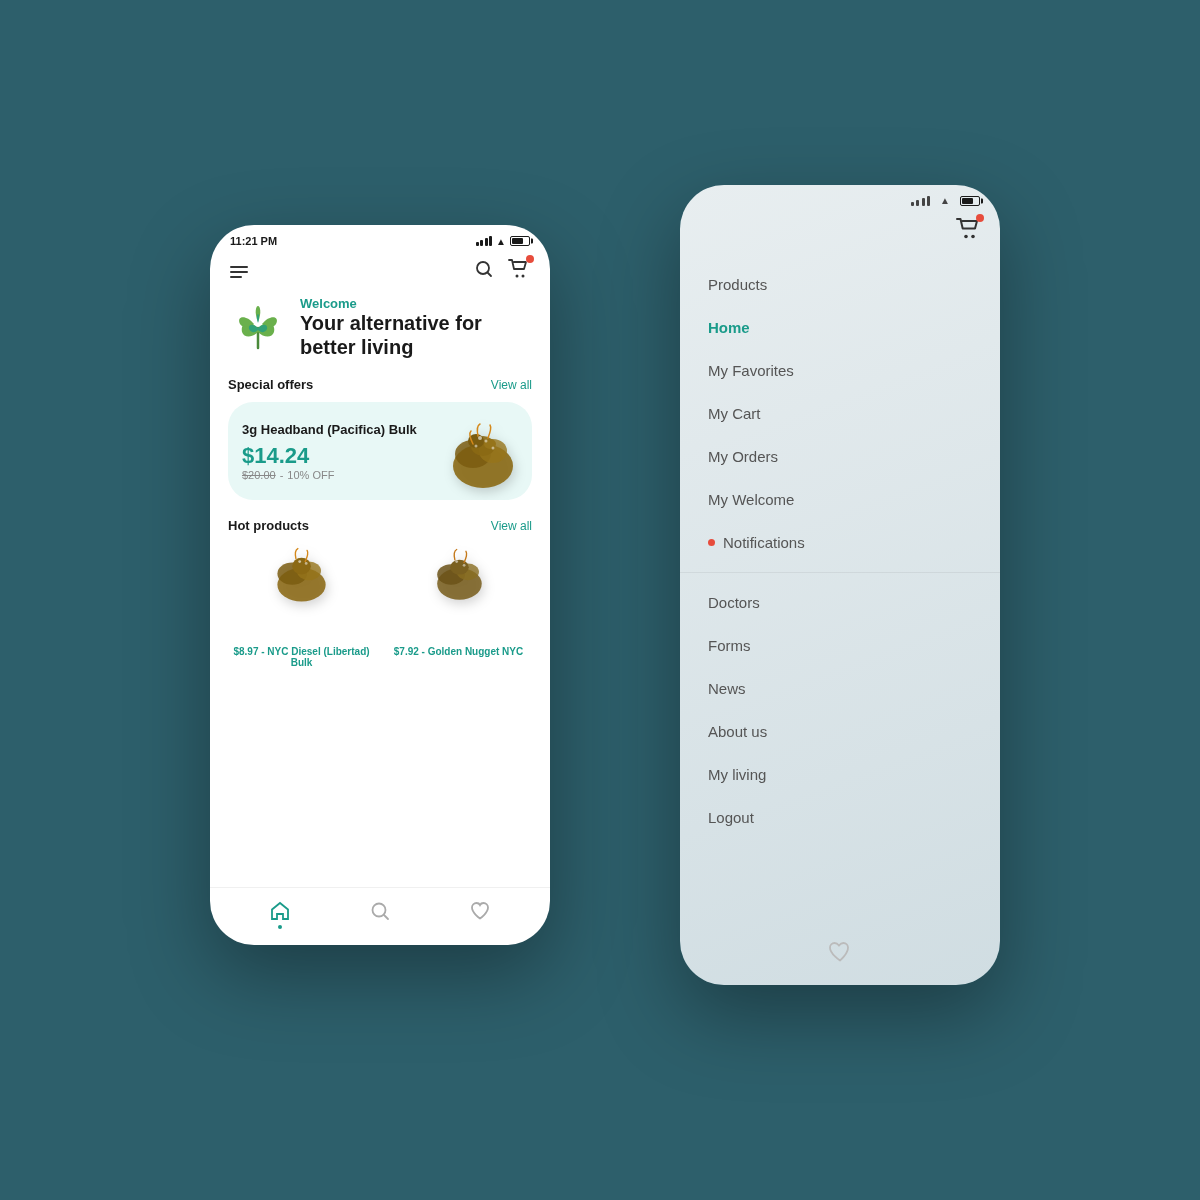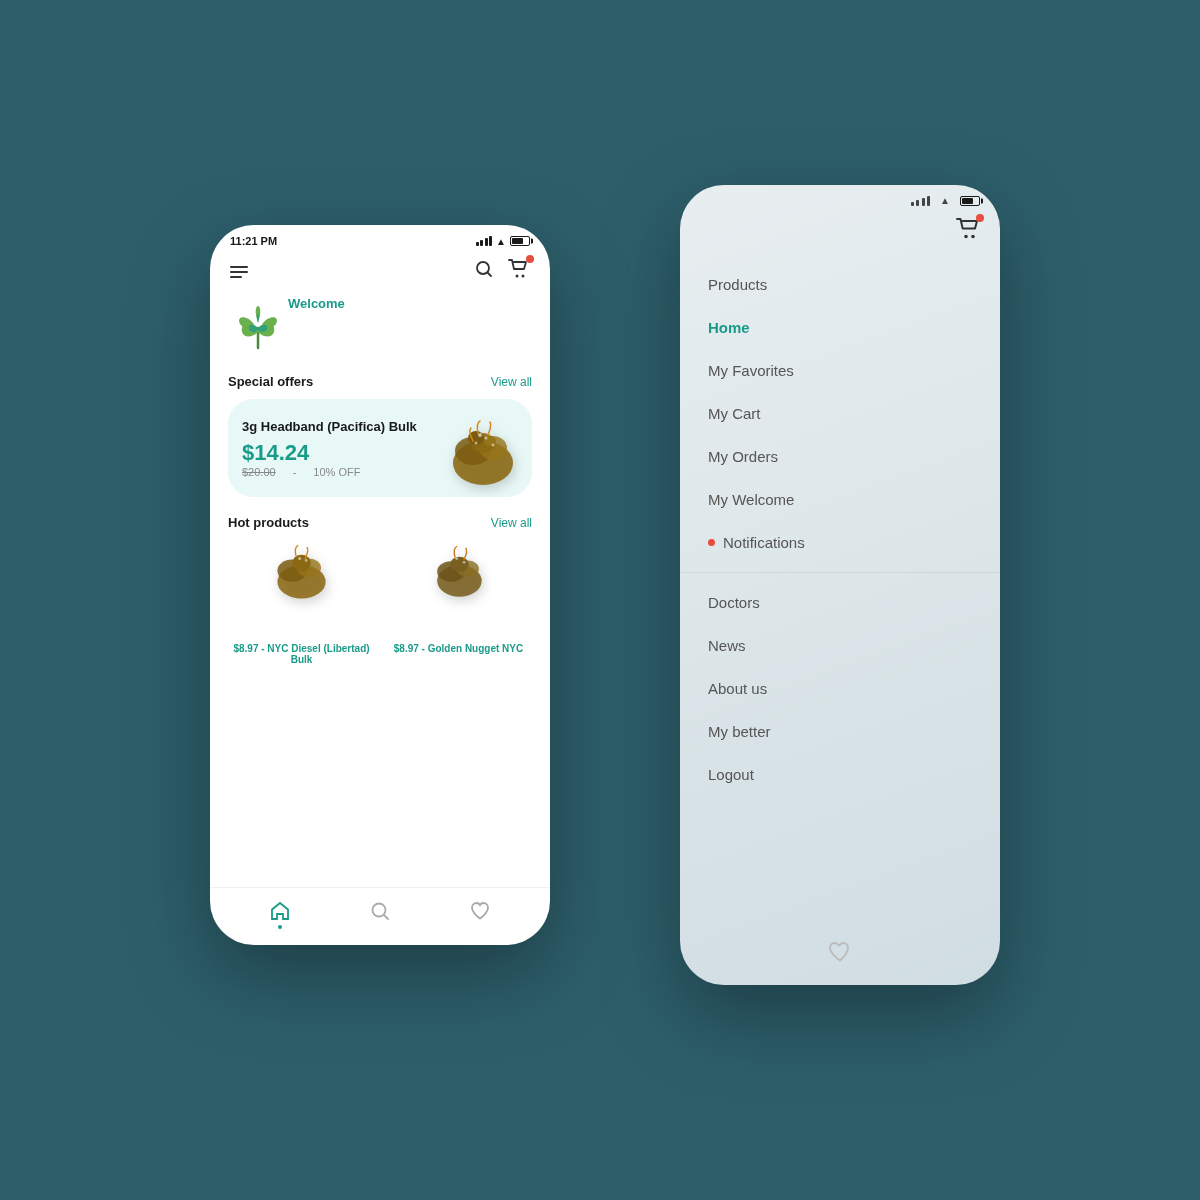--- a/index.html
+++ b/index.html
@@ -162,20 +162,21 @@
     .phone-content {
       flex: 1;
       overflow: hidden;
       padding: 0 18px;
     }
 
     
     .welcome-section {
       display: flex;
       align-items: flex-start;
+      gap: 12px;
       margin-bottom: 18px;
       padding-top: 4px;
     }
     .leaf-logo {
       width: 60px;
       height: 60px;
       flex-shrink: 0;
     }
     .welcome-text .welcome-label {
       color: #1a9b8a;
@@ -438,33 +439,34 @@
 
               <path d="M0,-6 C-4,-16 -2,-22 0,-22 C2,-22 4,-16 0,-6Z" fill="#6ab04c"></path>
 
               <path d="M0,0 C-5,-5 -10,-4 -9,1 C-7,5 -3,5 0,2 C3,5 7,5 9,1 C10,-4 5,-5 0,0Z" fill="#1a9b8a" opacity="0.7"></path>
               <path d="M0,-5 C-2,-10 -1,-14 0,-14 C1,-14 2,-10 0,-5Z" fill="#1a9b8a" opacity="0.7"></path>
             </g>
           </svg>
         </div>
         <div class="welcome-text">
           <div class="welcome-label">Welcome</div>
+          <div class="welcome-tagline">Your alternative for better living</div>
         </div>
       </div>
 
       <div class="section-header">
         <span class="section-title">Special offers</span>
         <span class="view-all">View all</span>
       </div>
 
       <div class="offer-card">
         <div class="offer-info">
           <h3>3g Headband (Pacifica) Bulk</h3>
           <div class="offer-price">$14.24</div>
-          <div style="display:flex;gap:17px;align-items:flex-start">
+          <div style="display:flex;gap:4px;align-items:flex-start">
             <span class="offer-original">$20.00</span>
             <span class="offer-discount">-</span>
             <span class="offer-discount">10% OFF</span>
           </div>
         </div>
 
         <div class="offer-image">
           <svg viewBox="0 0 90 80" class="bud-svg" width="90" height="80">
             <ellipse cx="45" cy="50" rx="30" ry="22" fill="#8B6914" opacity="0.9"></ellipse>
             <ellipse cx="35" cy="38" rx="18" ry="14" fill="#7a5c10" opacity="0.85"></ellipse>
@@ -510,21 +512,21 @@
           <svg viewBox="0 0 85 70" class="bud-svg product-img" width="85" height="65">
             <ellipse cx="43" cy="44" rx="24" ry="17" fill="#7a6020" opacity="0.88"></ellipse>
             <ellipse cx="34" cy="34" rx="15" ry="11" fill="#6b5218" opacity="0.85"></ellipse>
             <ellipse cx="52" cy="31" rx="12" ry="9" fill="#8a6e22" opacity="0.8"></ellipse>
             <ellipse cx="43" cy="26" rx="10" ry="8" fill="#7a6020"></ellipse>
             <path d="M38,18 Q36,9 40,7" stroke="#c4781a" stroke-width="1.5" fill="none" stroke-linecap="round"></path>
             <path d="M48,21 Q52,12 50,9" stroke="#c4781a" stroke-width="1.5" fill="none" stroke-linecap="round"></path>
             <circle cx="40" cy="20" r="1.5" fill="white" opacity="0.55"></circle>
             <circle cx="48" cy="24" r="1.5" fill="white" opacity="0.5"></circle>
           </svg>
-          <div class="product-price-name">$8.97 - Golden Nugget NYC</div>
+          <div class="product-price-name">$7.92 - Golden Nugget NYC</div>
         </div>
       </div>
     </div>
 
     <div class="bottom-nav">
       <div class="nav-item active">
         <svg width="22" height="22" viewBox="0 0 22 22" fill="none">
           <path d="M3 9.5L11 3L19 9.5V19H14V14H8V19H3V9.5Z" stroke="#1a9b8a" stroke-width="1.8" fill="none"></path>
         </svg>
         <div class="nav-dot"></div>
@@ -593,27 +595,30 @@
         <span class="notification-dot"></span>
         <span>Notifications</span>
       </div>
 
       <div class="menu-divider"></div>
 
       <div class="menu-item">
         <span>Doctors</span>
       </div>
       <div class="menu-item">
+        <span>Forms</span>
+      </div>
+      <div class="menu-item">
         <span>News</span>
       </div>
       <div class="menu-item">
         <span>About us</span>
       </div>
       <div class="menu-item">
-        <span>My better</span>
+        <span>My living</span>
       </div>
       <div class="menu-item">
         <span>Logout</span>
       </div>
     </div>
 
     <div class="menu-bottom">
       <div class="menu-heart">
         <svg width="26" height="24" viewBox="0 0 26 24" fill="none">
           <path d="M13 21.5C13 21.5 3 15 3 8.5C3 6 5 4 7.5 4C9.2 4 11 5.2 12 6.5C13 5.2 14.8 4 16.5 4C19 4 21 6 21 8.5C21 15 13 21.5 13 21.5Z" stroke="#bbb" stroke-width="1.8" fill="none"></path>

